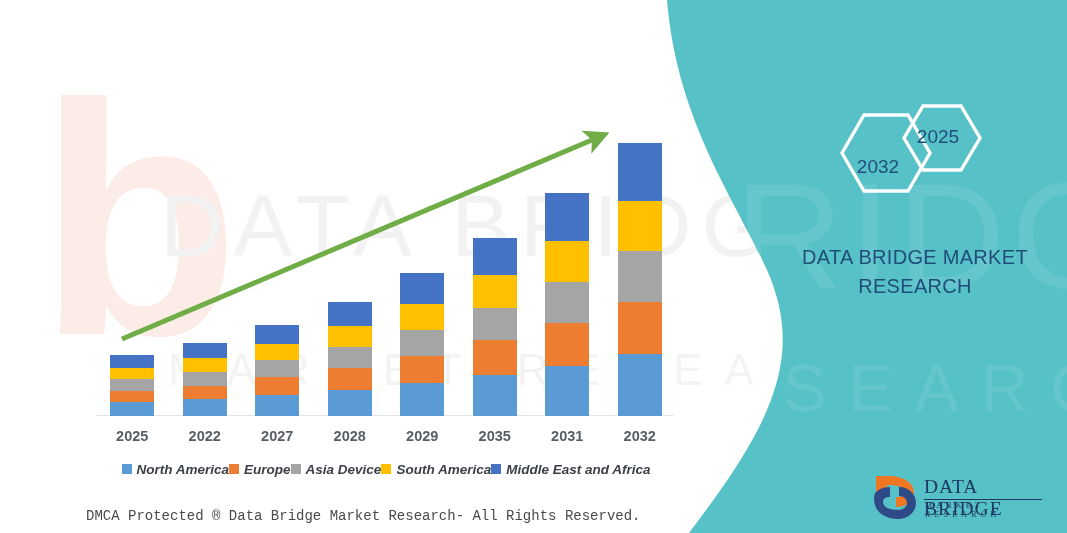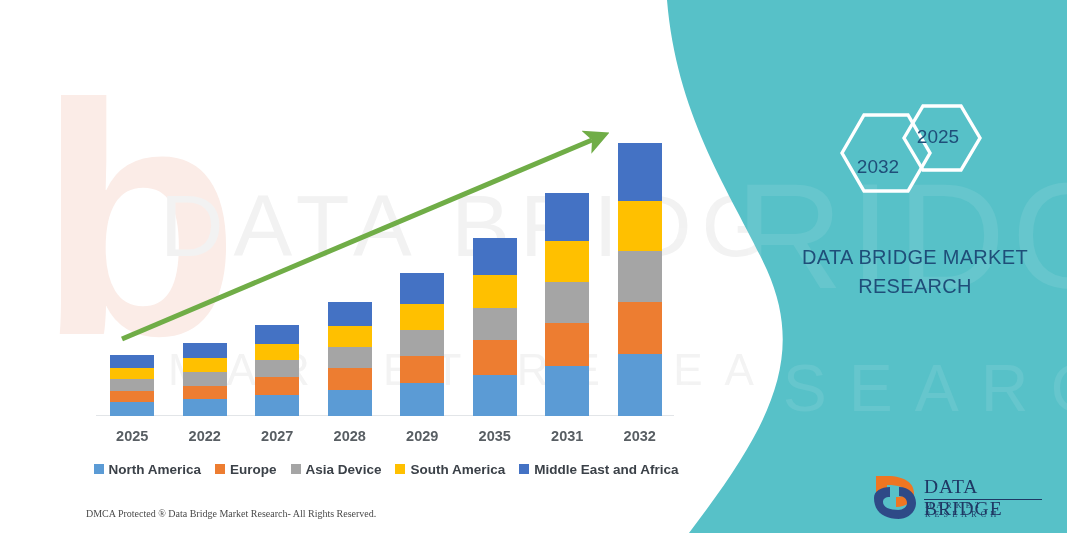--- a/index.html
+++ b/index.html
@@ -73,27 +73,27 @@
   }
   .plot{position:absolute;left:96px;top:120px;width:580px;height:296px;}
   .axis-line{position:absolute;left:96px;top:415px;width:578px;height:1px;background:#e2e5e8;}
   .bar{position:absolute;bottom:0;width:44px;}
   .seg{width:100%;display:block;}
   .xlabels{position:absolute;left:96px;top:428px;width:580px;height:22px;}
   .xlab{position:absolute;width:60px;text-align:center;color:#585e63;
     font-size:14.5px;font-weight:700;}
 
   .legend{position:absolute;left:96px;top:459px;width:580px;height:20px;
-    display:flex;align-items:center;justify-content:center;gap:14px;}
+    display:flex;align-items:center;justify-content:center;font-style:italic;}
   .leg-item{display:flex;align-items:center;gap:5px;}
   .leg-swatch{width:10px;height:10px;display:block;}
   .leg-text{color:#3b4148;font-size:13.5px;font-weight:700;white-space:nowrap;}
 
-  .footer-left{position:absolute;left:86px;top:508px;color:#4a4a4a;font-size:10px;
-    font-family:Liberation Serif, serif;white-space:nowrap;}
+  .footer-left{position:absolute;left:86px;top:508px;color:#4a4a4a;font-size:14px;
+    font-family:Liberation Mono, monospace;white-space:nowrap;}
   .footer-right{position:absolute;left:428px;top:508px;color:#4a4a4a;font-size:9.2px;
     font-family:"Liberation Serif",serif;white-space:nowrap;}
 
   .arrow-svg{position:absolute;left:0;top:0;width:760px;height:533px;pointer-events:none;}
 </style>
 </head>
 <body>
 
 <div id="root">
 

